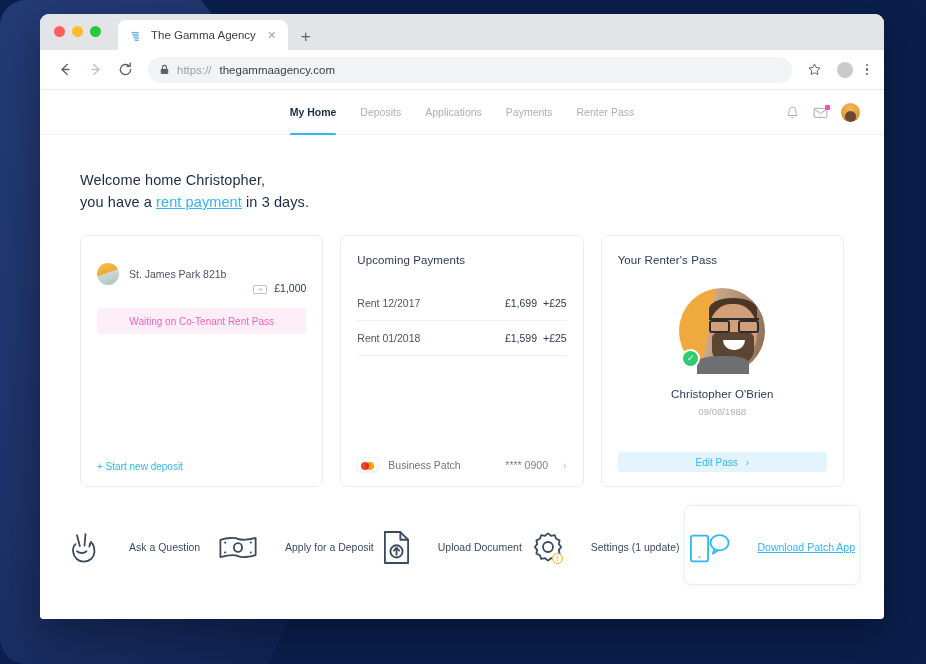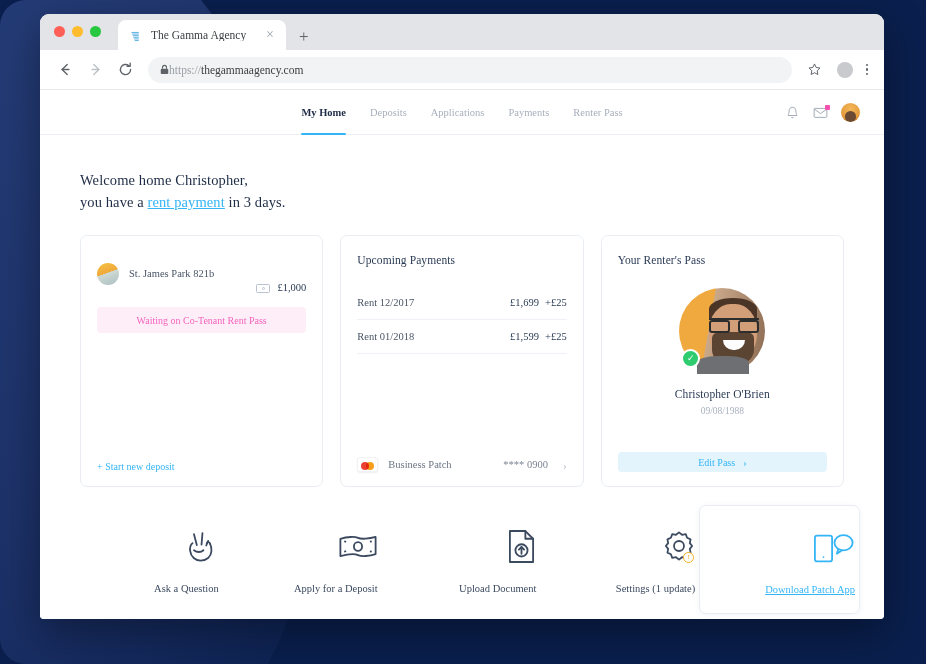--- a/index.html
+++ b/index.html
@@ -31,21 +31,21 @@
 
   
   #browser {
     position: absolute;
     left: 40px; top: 14px;
     width: 844px; height: 605px;
     background: #ffffff;
     border-radius: 9px 9px 4px 4px;
     box-shadow: 0 14px 40px rgba(0,0,0,.35);
     overflow: hidden;
-    display: flex; flex-direction: column; font-family: Liberation Serif, serif;
+    display: flex; flex-direction: column;
   }
 
   
   .tabstrip {
     height: 36px;
     background: #e2e4e8;
     display: flex; align-items: flex-end;
     padding-left: 12px;
     position: relative;
     flex: none;
@@ -101,21 +101,21 @@
     color: #5f6368; cursor: pointer;
     flex: none;
   }
   .navbtn.dim { color: #bdc1c6; }
   .omnibox {
     flex: 1;
     height: 26px;
     background: #f1f3f4;
     border-radius: 13px;
     display: flex; align-items: center;
-    padding: 0 12px; 
+    padding: 0 12px; gap: 8px;
     margin: 0 6px;
     cursor: text;
   }
   .omni-scheme { font-size: 11.5px; color: #9aa0a6; }
   .omni-host { font-size: 11.5px; color: #3c4043; }
   .tool-right { display: flex; align-items: center; gap: 9px; flex: none; }
   .chrome-avatar {
     width: 16px; height: 16px; border-radius: 50%;
     background: #c8cacd;
   }
@@ -332,26 +332,26 @@
   }
 
   
   .actions {
     display: flex;
     padding: 18px 24px 0 24px;
     align-items: stretch;
   }
   .action {
     flex: 1;
-    display: flex; flex-direction: column;
-    align-items: flex-end; justify-content: flex-start;
+    display: flex; flex-direction: row;
+    align-items: center; justify-content: flex-start;
     padding: 22px 4px 18px 4px;
     cursor: pointer;
     border-radius: 7px;
-    gap: 18px;
+    gap: 27px;
   }
   .action.highlight {
     background: #ffffff;
     border: 1px solid #e9edf2;
     box-shadow: 0 1px 6px rgba(30,50,90,.05);
   }
   .action-icon { height: 38px; display: flex; align-items: center; justify-content: center; position: relative; }
   .action-label {
     font-size: 10.5px; color: #3c4a60;
     text-align: center; white-space: nowrap;

